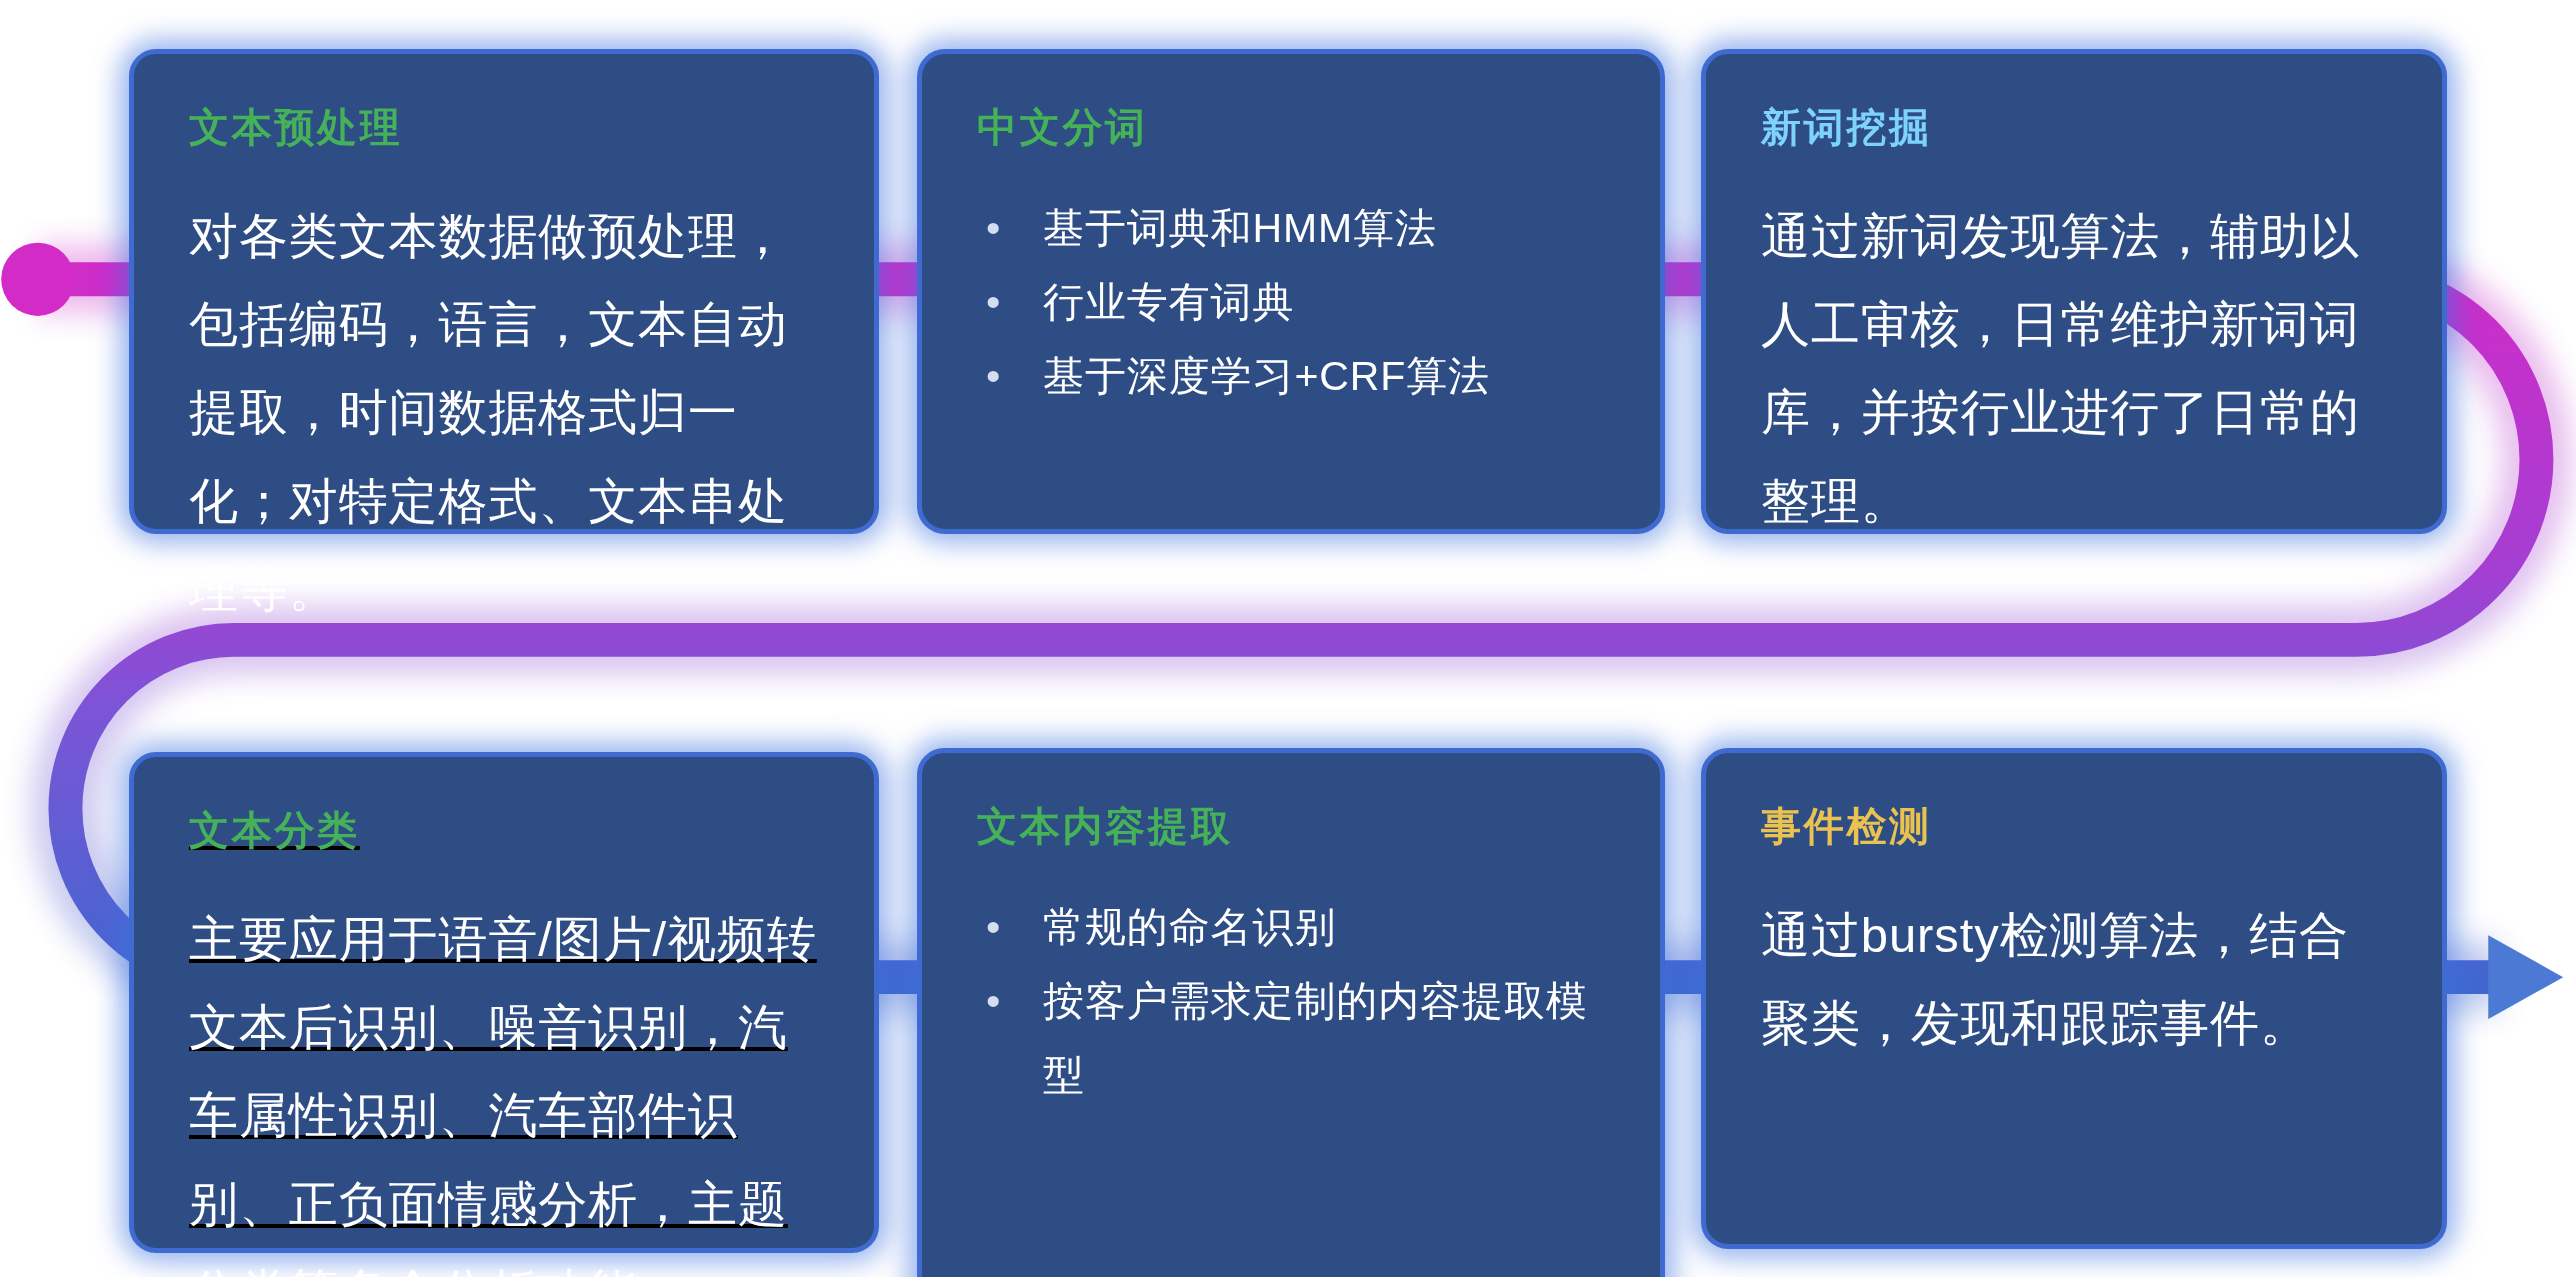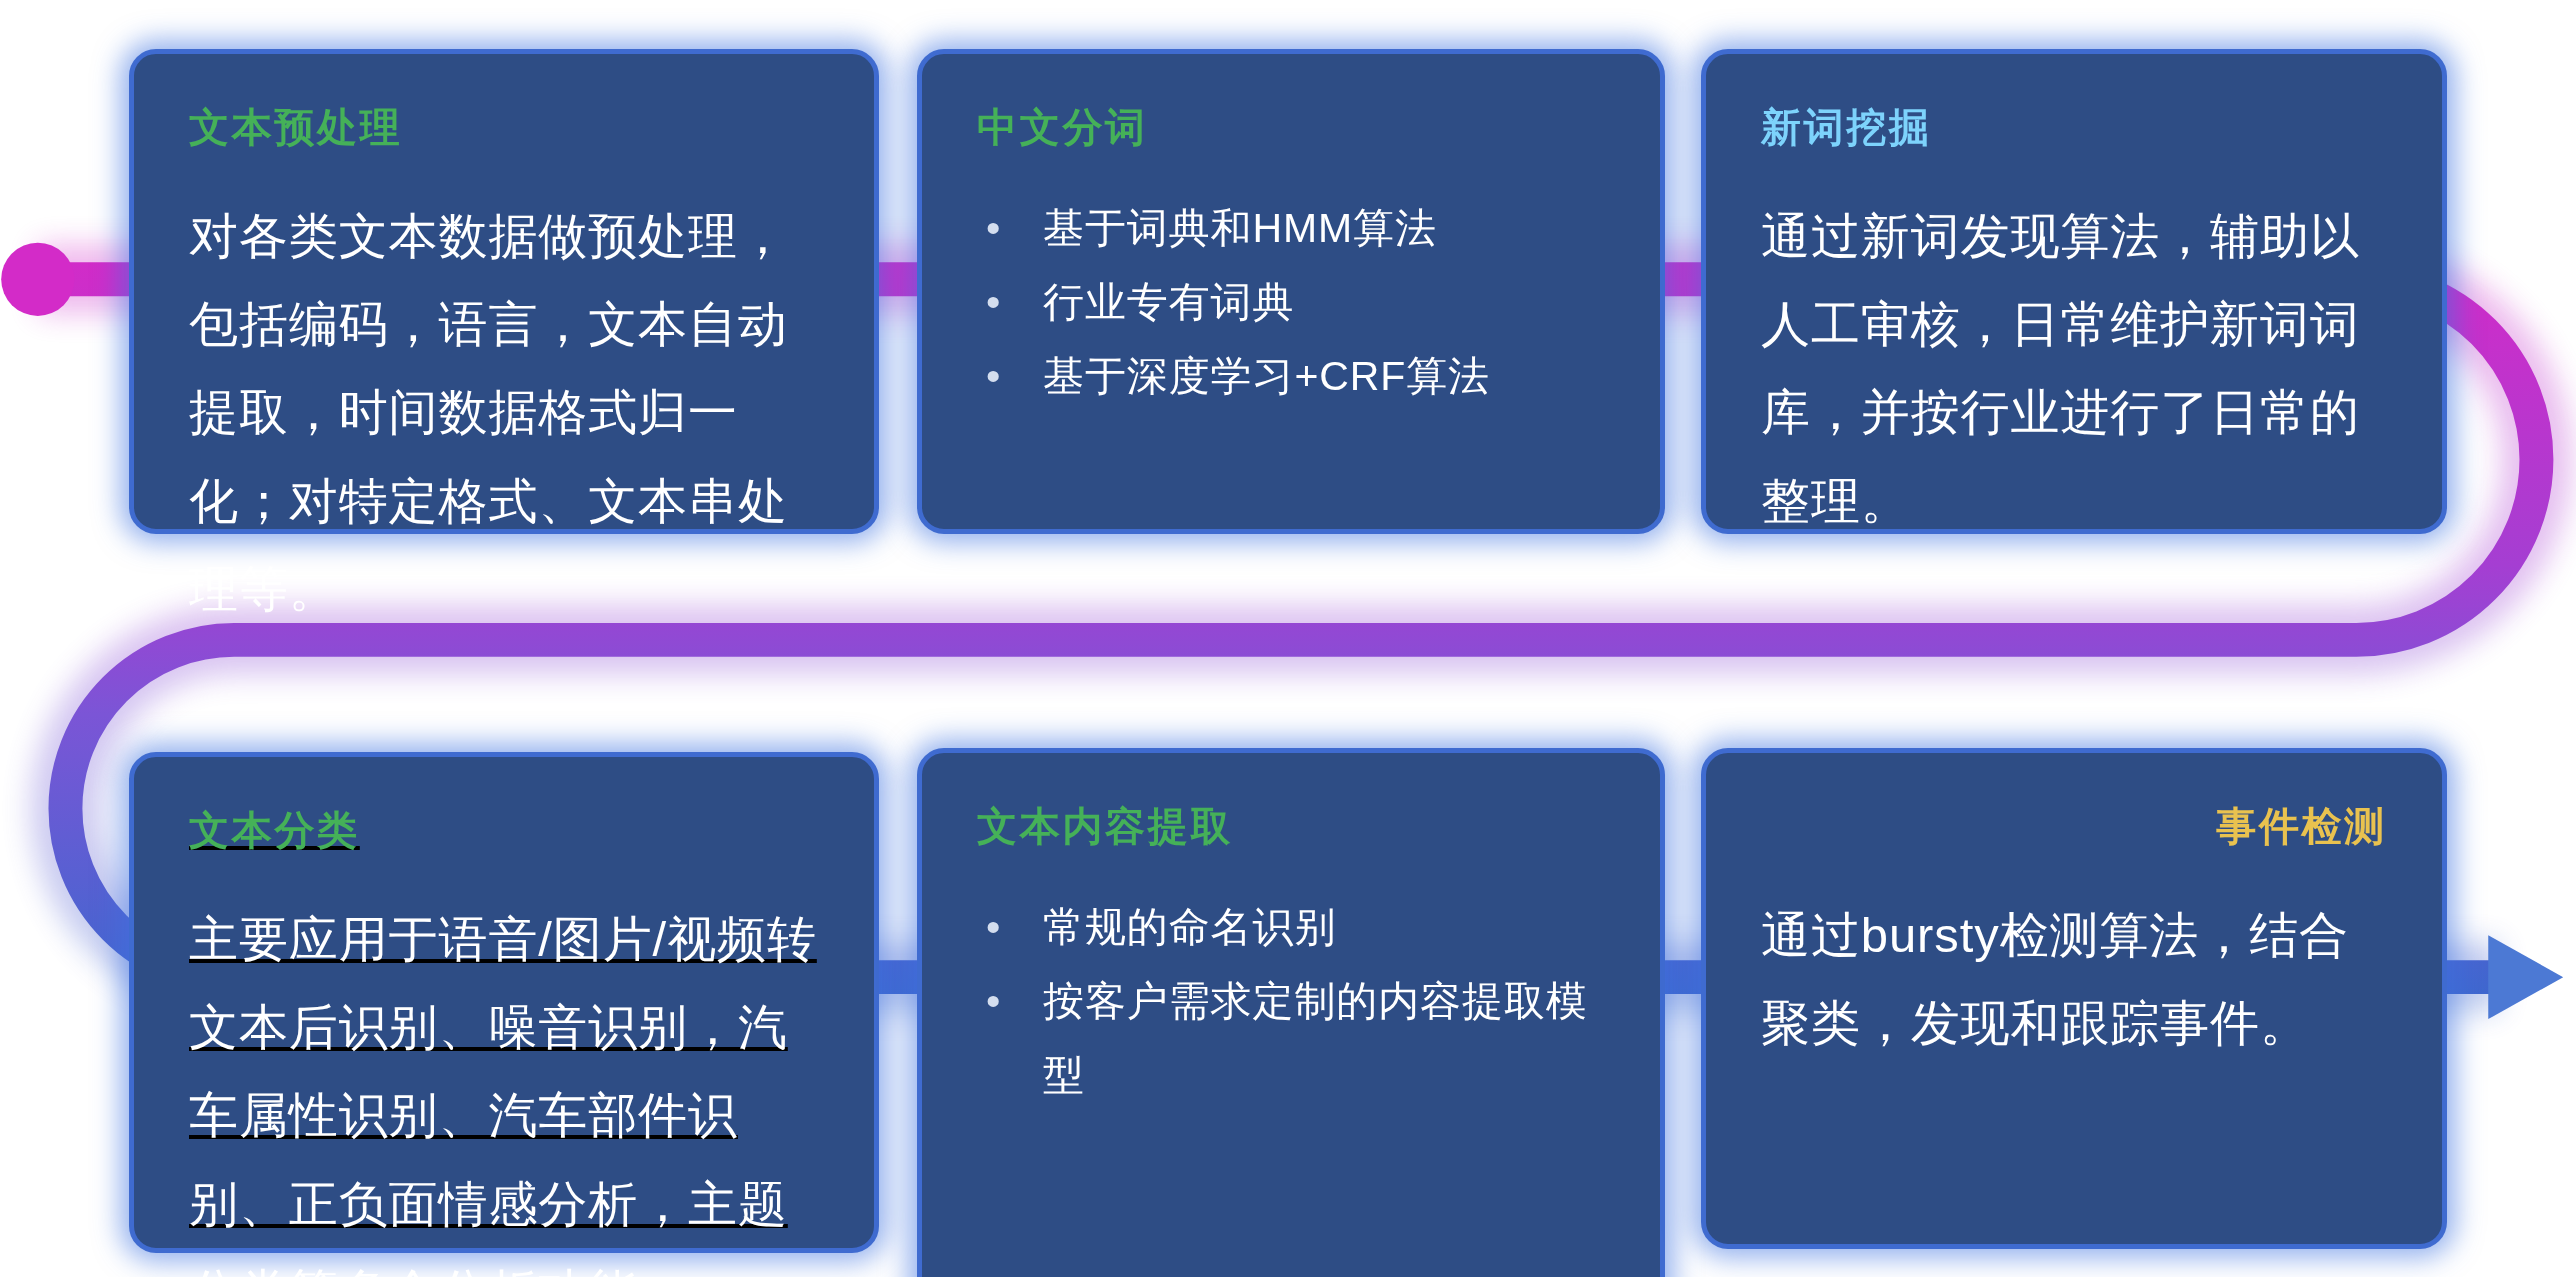--- a/index.html
+++ b/index.html
@@ -37,21 +37,21 @@
     margin:0;padding:0;list-style:none;
     font-size:41px;line-height:1.8;color:#ffffff;
   }
   .card-list li{position:relative;padding-left:66px;letter-spacing:0.9px;}
   .card-list li::before{
     content:"\2022";
     position:absolute;left:9px;top:0;
     color:#d4deef;
   }
   .c0{left:129px;top:49px;width:750px;height:485px;}
-  .c1{left:917px;top:49px;width:748px;height:485px;}
+  .c1{left:917px;top:49px;width:748px;height:485px;border-radius:28px;}
   .c2{left:1701px;top:49px;width:746px;height:485px;}
   .c3{left:129px;top:752px;width:750px;height:501px;text-decoration:underline;}
   .c4{left:917px;top:748px;width:748px;height:584px;}
   .c5{left:1701px;top:748px;width:746px;height:501px;}
 </style>
 </head>
 <body>
 
 <div class="canvas">
 
@@ -99,18 +99,18 @@
 
   <div class="card c4" style="background-color: rgb(46, 77, 133); border-color: rgb(63, 107, 208);">
     <h2 class="card-title" style="color: rgb(69, 177, 88);">文本内容提取</h2>
     <ul class="card-list">
       <li>常规的命名识别</li>
       <li>按客户需求定制的内容提取模型</li>
     </ul>
   </div>
 
   <div class="card c5" style="background-color: rgb(46, 77, 133); border-color: rgb(63, 107, 208);">
-    <h2 class="card-title" style="color: rgb(233, 194, 79); text-align: right;">事件检测</h2>
+    <h2 class="card-title" style="color: rgb(233, 194, 79);">事件检测</h2>
     <p class="card-body">通过bursty检测算法，结合聚类，发现和跟踪事件。</p>
   </div>
 
 </div>
 
 
 </body></html>

